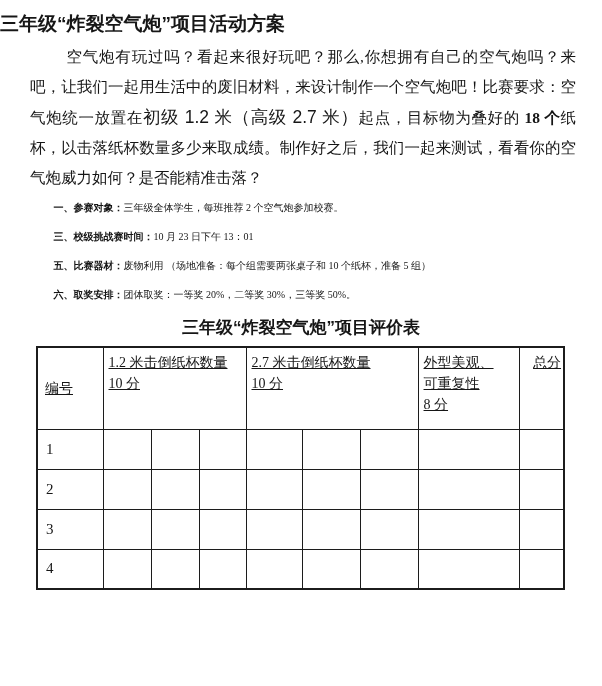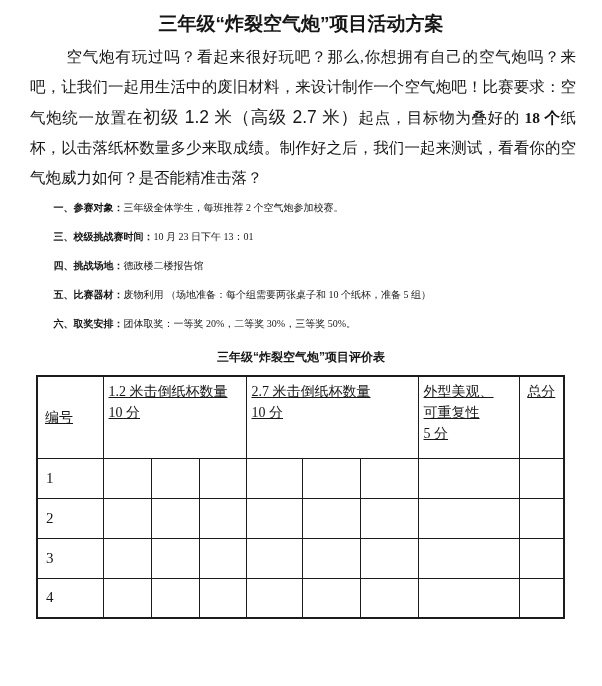--- a/index.html
+++ b/index.html
@@ -3,21 +3,21 @@
 <meta charset="utf-8">
 <style>
   html,body{margin:0;padding:0;}
   body{
     width:602px;height:686px;background:#ffffff;color:#161616;
     font-family:"Liberation Serif","DejaVu Serif",serif;
     overflow:hidden;
   }
   .page{padding-top:11px;}
   .doc-title{
-    text-align:center;font-weight:bold;font-size:19px;line-height:26px;
+    font-weight:bold;font-size:19px;line-height:26px;
     margin:0 0 5px 0;
     font-family:"Liberation Sans","DejaVu Sans",sans-serif;
   }
   .intro{
     margin:0 26px 0 30px;font-size:15.5px;line-height:30px;
     text-align:justify;text-indent:2.35em;
   }
   .b-lg{
     font-weight:normal;font-size:17.5px;
     font-family:"Liberation Sans","DejaVu Sans",sans-serif;
@@ -25,58 +25,57 @@
   .b{font-weight:bold;}
   .item{
     margin:0 26px 0 30px;font-size:10px;line-height:29px;
     text-align:justify;text-indent:2.35em;
   }
   .item .label{
     font-weight:bold;
     font-family:"Liberation Sans","DejaVu Sans",sans-serif;
   }
   .table-title{
-    text-align:center;font-weight:bold;font-size:12px;line-height:22px;
+    text-align:center;font-weight:bold;font-size:17px;line-height:22px;
     margin:8px 0 7px 0;
     font-family:"Liberation Sans","DejaVu Sans",sans-serif;
   }
   table.eval{
     border-collapse:collapse;table-layout:fixed;
     margin-left:36px;width:527px;
     border:2px solid #1c1c1c;
   }
   table.eval td{
     border:1px solid #1c1c1c;font-size:14px;padding:0;
     overflow:hidden;
   }
   tr.hdr{height:82px;}
   tr.hdr td{
     vertical-align:top;padding:4px 5px;white-space:pre-line;line-height:21px;text-decoration:underline;
   }
   td.c-id{vertical-align:middle !important;padding-left:7px !important;}
-  td.c-total{text-align:center;padding:4px 2px !important;}
+  td.c-total{text-align:right;padding:4px 2px !important;}
   tr.row{height:40px;}
   tr.row td{vertical-align:middle;}
   tr.row td.r-id{padding-left:8px;font-size:15px;}
 </style>
 </head>
 <body>
 
 <div class="page">
 
   <h1 class="doc-title">三年级“炸裂空气炮”项目活动方案</h1>
 
   <p class="intro"><span>空气炮有玩过吗？看起来很好玩吧？那么,你想拥有自己的空气炮吗？来吧，让我们一起用生活中的废旧材料，来设计制作一个空气炮吧！比赛要求：空气炮统一放置在</span><span class="b-lg">初级 1.2 米（高级 2.7 米）</span><span>起点，目标物为叠好的 </span><span class="b">18 个</span><span>纸杯，以击落纸杯数量多少来取成绩。制作好之后，我们一起来测试，看看你的空气炮威力如何？是否能精准击落？</span></p>
 
   <p class="item"><span class="label">一、参赛对象：</span><span>三年级全体学生，每班推荐 2 个空气炮参加校赛。</span></p>
 
 
   <p class="item"><span class="label">三、校级挑战赛时间：</span><span>10 月 23 日下午 13：01</span></p>
 
-  <p class="item"><span class="label">四、挑战场地：</span><span>德政楼二楼报告馆</span></p>
 
   <p class="item"><span class="label">五、比赛器材：</span><span>废物利用 （场地准备：每个组需要两张桌子和 10 个纸杯，准备 5 组）</span></p>
 
   <p class="item"><span class="label">六、取奖安排：</span><span>团体取奖：一等奖 20%，二等奖 30%，三等奖 50%。</span></p>
 
   <h2 class="table-title">三年级“炸裂空气炮”项目评价表</h2>
 
   <table class="eval">
     <colgroup>
       <col style="width:66px">
@@ -91,21 +90,21 @@
     </colgroup>
     <tbody>
       <tr class="hdr">
         <td class="c-id">编号</td>
         <td colspan="3">1.2 米击倒纸杯数量
 10 分</td>
         <td colspan="3">2.7 米击倒纸杯数量
 10 分</td>
         <td>外型美观、
 可重复性
-5 分</td>
+8 分</td>
         <td class="c-total">总分</td>
       </tr>
 
       <tr class="row">
         <td class="r-id">1</td>
         <td></td>
         <td></td>
         <td></td>
         <td></td>
         <td></td>

